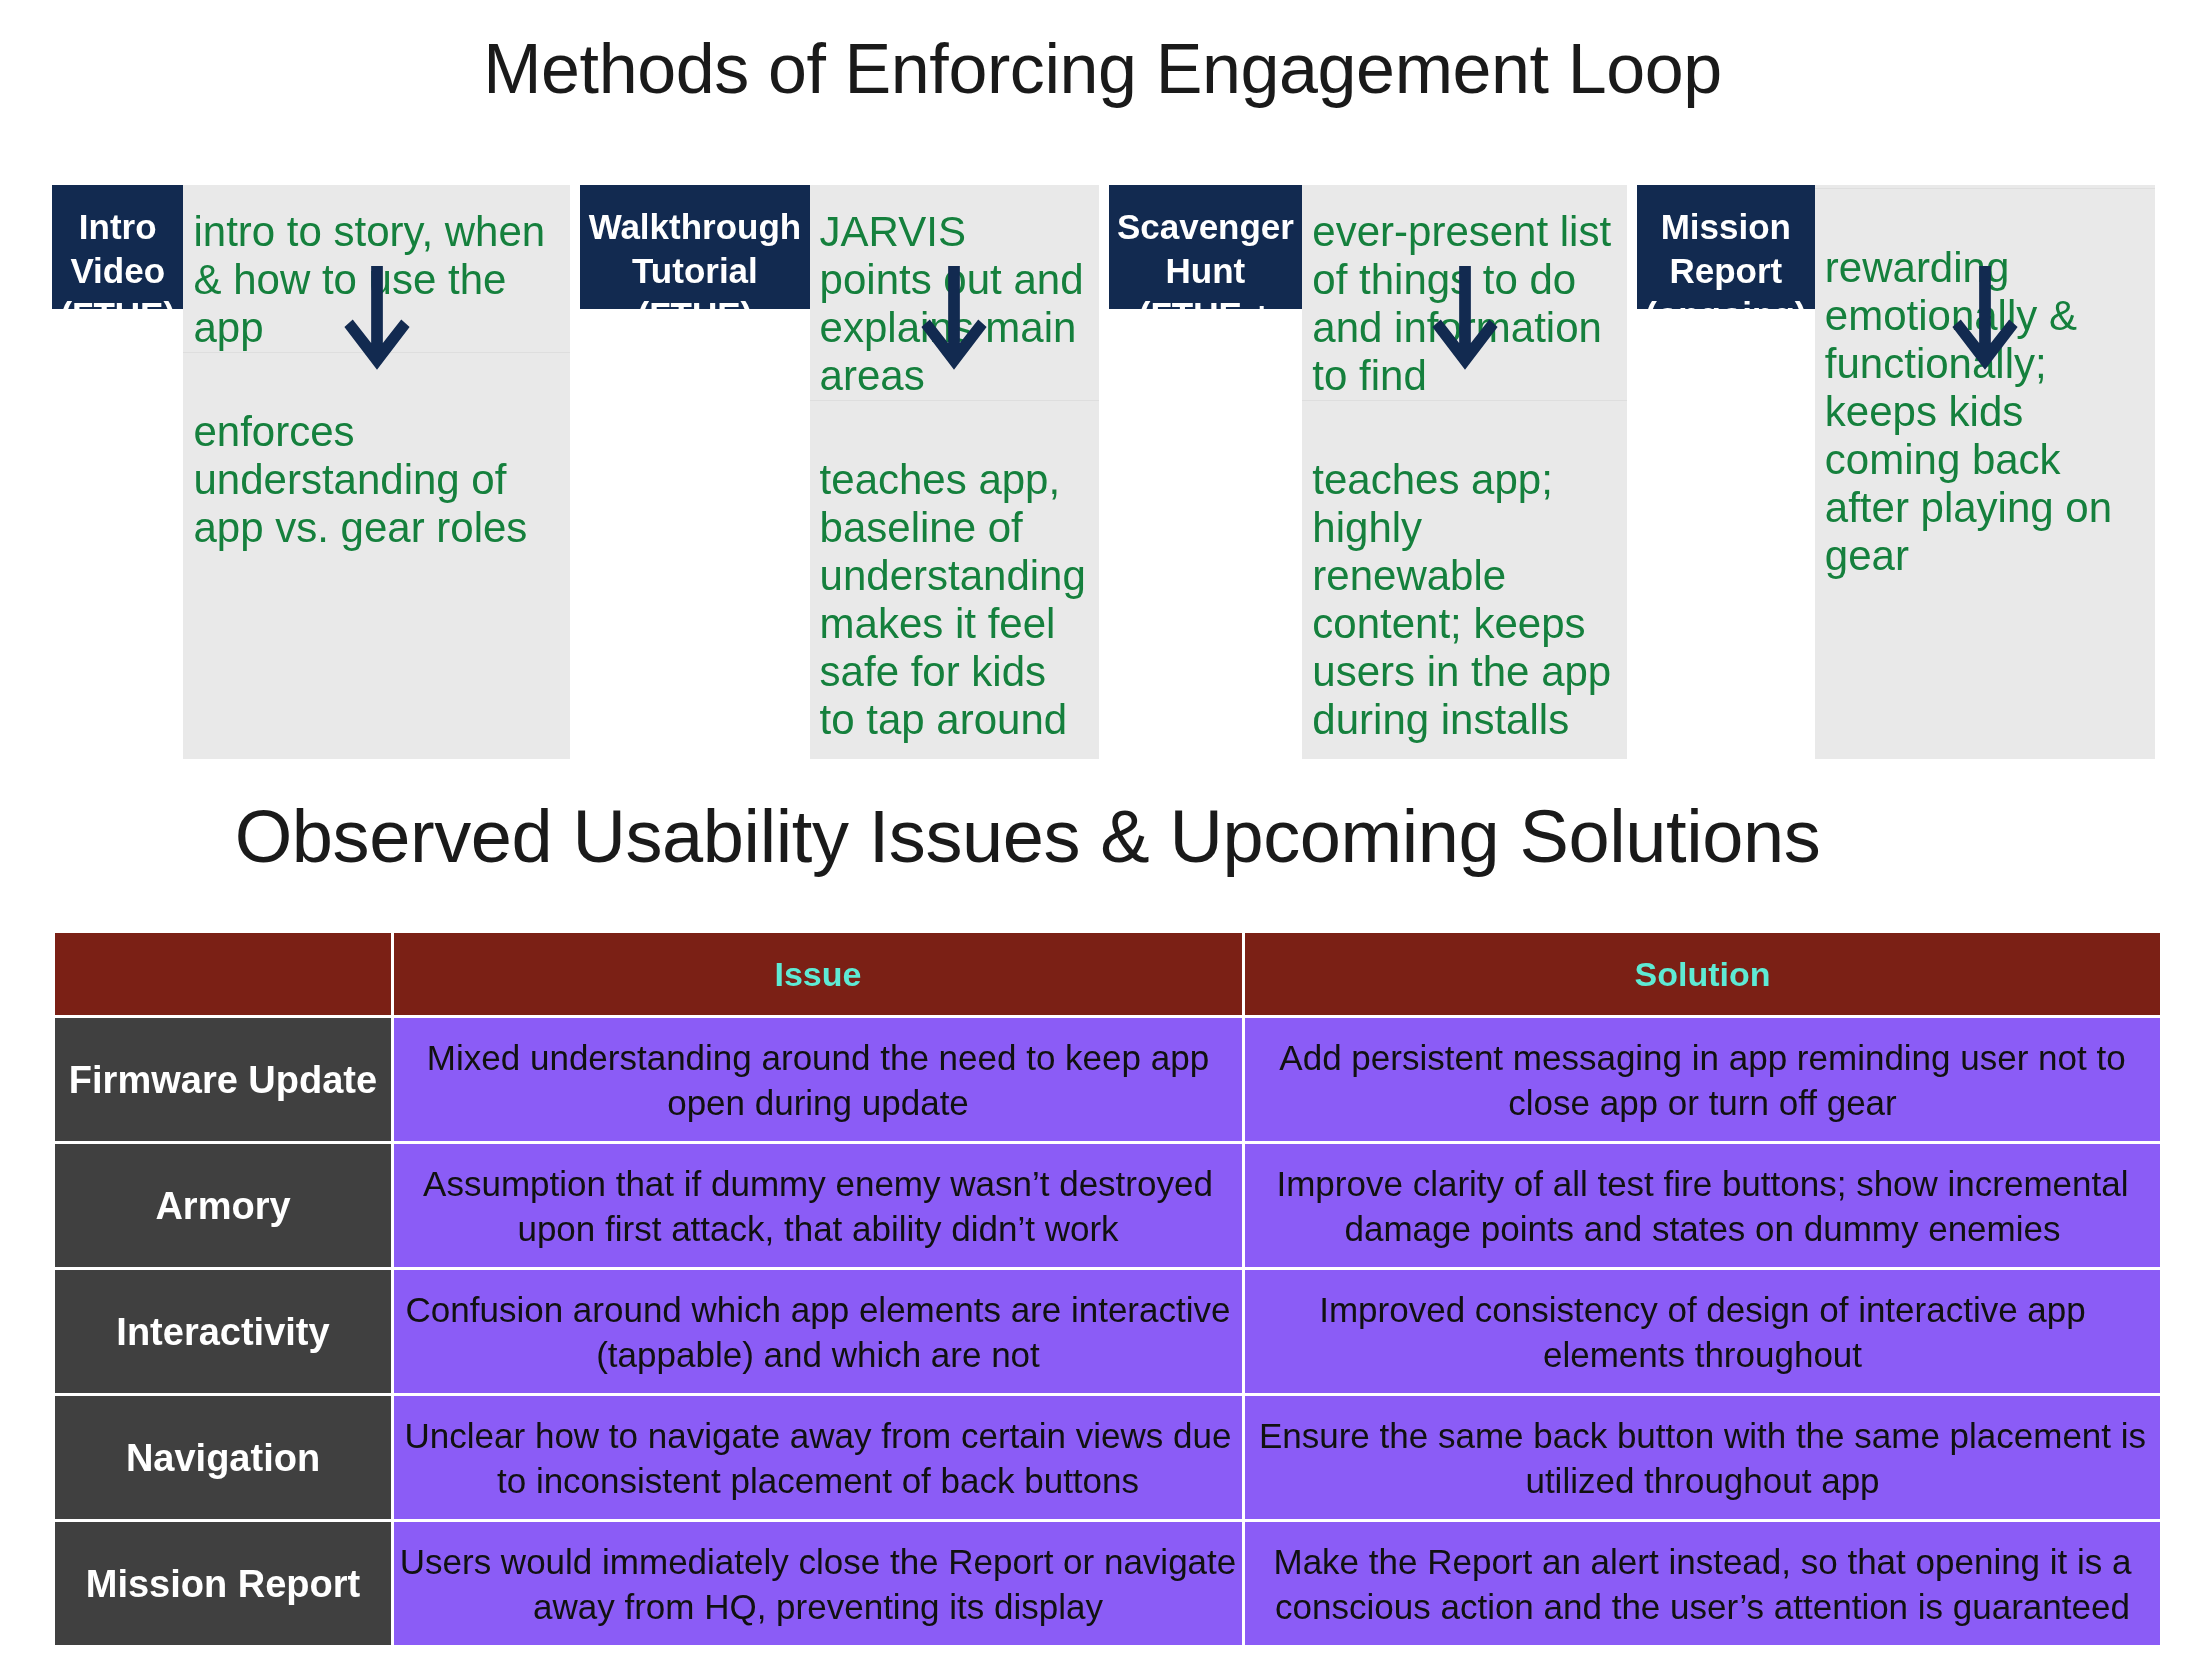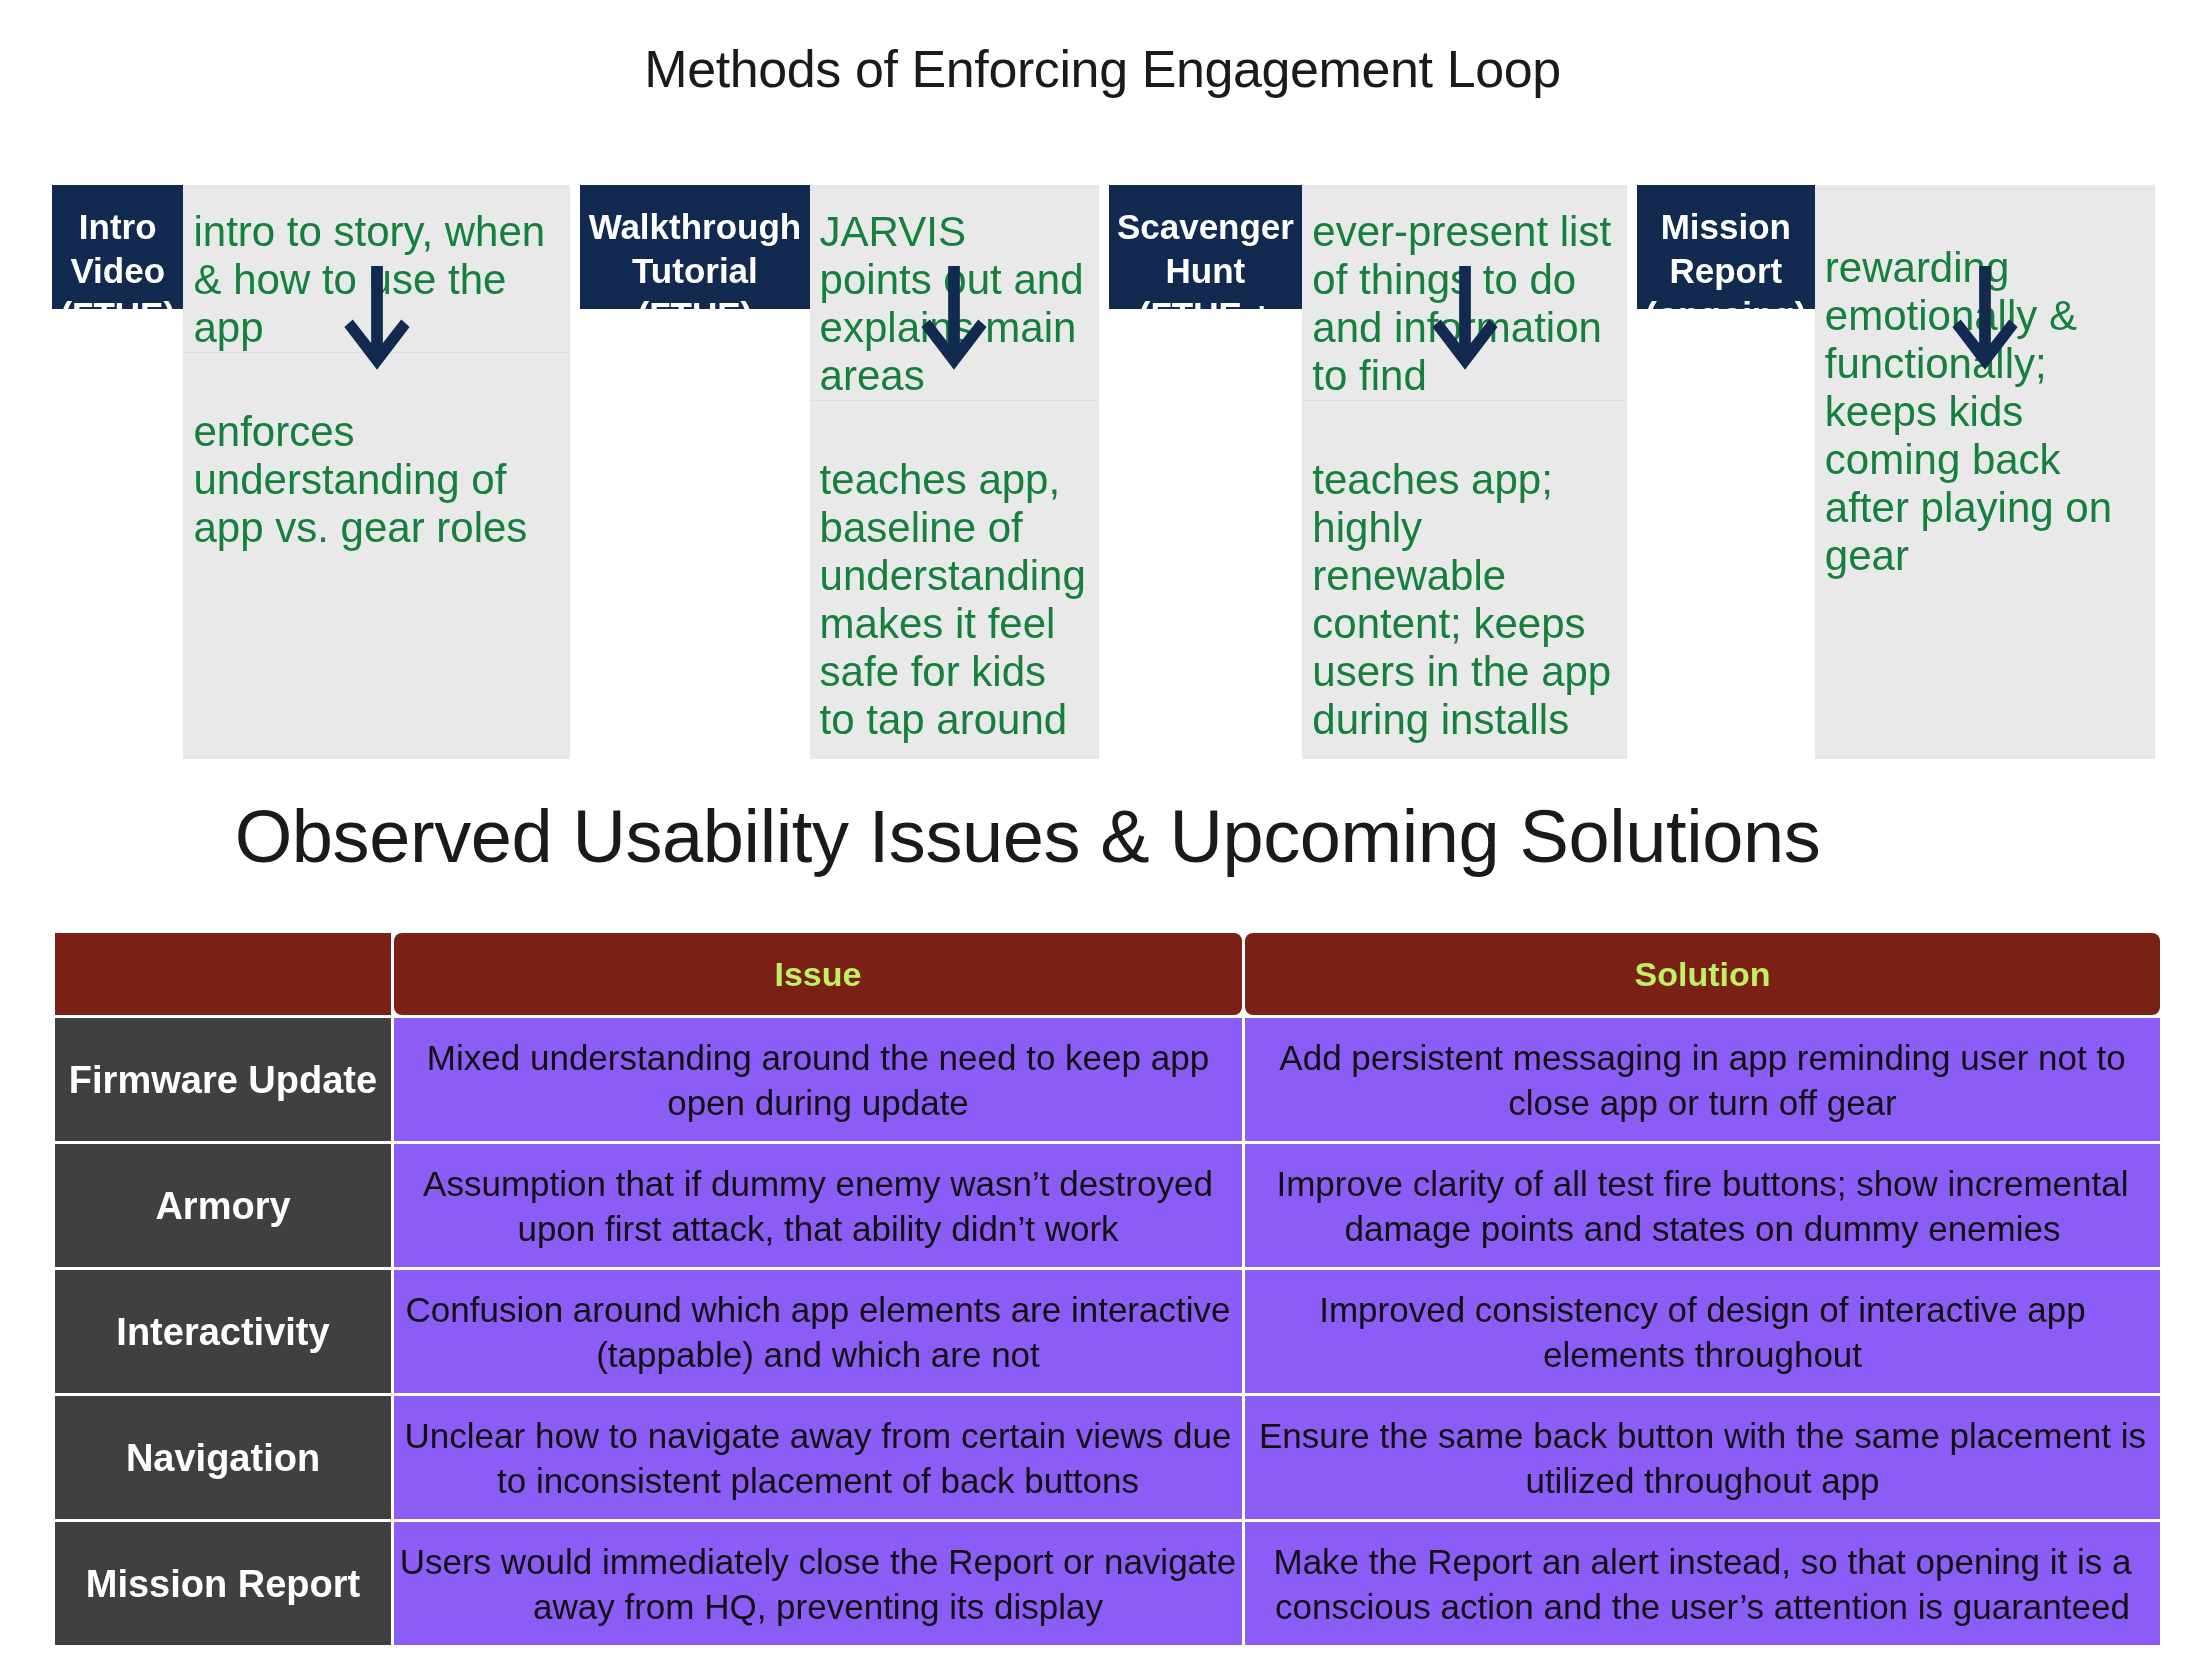--- a/index.html
+++ b/index.html
@@ -19,21 +19,21 @@
   
   .slide-title {
     text-align: center;
     font-weight: 400;
     color: #1a1a1a;
     letter-spacing: -0.4px;
   }
   #title-1 {
     position: absolute;
     left: 0; top: 27px; width: 2205px;
-    font-size: 52px;
+    font-size: 70px;
     line-height: 84px;
   }
 
   #loop-table {
     position: absolute;
     left: 52px;
     top: 185px;
     width: 2103px;
     display: flex;
     gap: 10px;
@@ -118,28 +118,27 @@
 
   #issues-table th, #issues-table td {
     padding: 0;
     margin: 0;
   }
   .th-blank {
     background: #7b2015;
   }
   .th-red {
     background: #7b2015;
-    color: #bef264;
+    color: #5eead4;
     font-weight: bold;
     font-size: 34px;
     line-height: 40px;
     text-align: center;
     height: 82px;
     vertical-align: middle;
-    border-radius: 8px;
   }
   .td-label {
     background: #404040;
     color: #ffffff;
     font-weight: bold;
     font-size: 38px;
     line-height: 40px;
     text-align: center;
     vertical-align: middle;
   }

